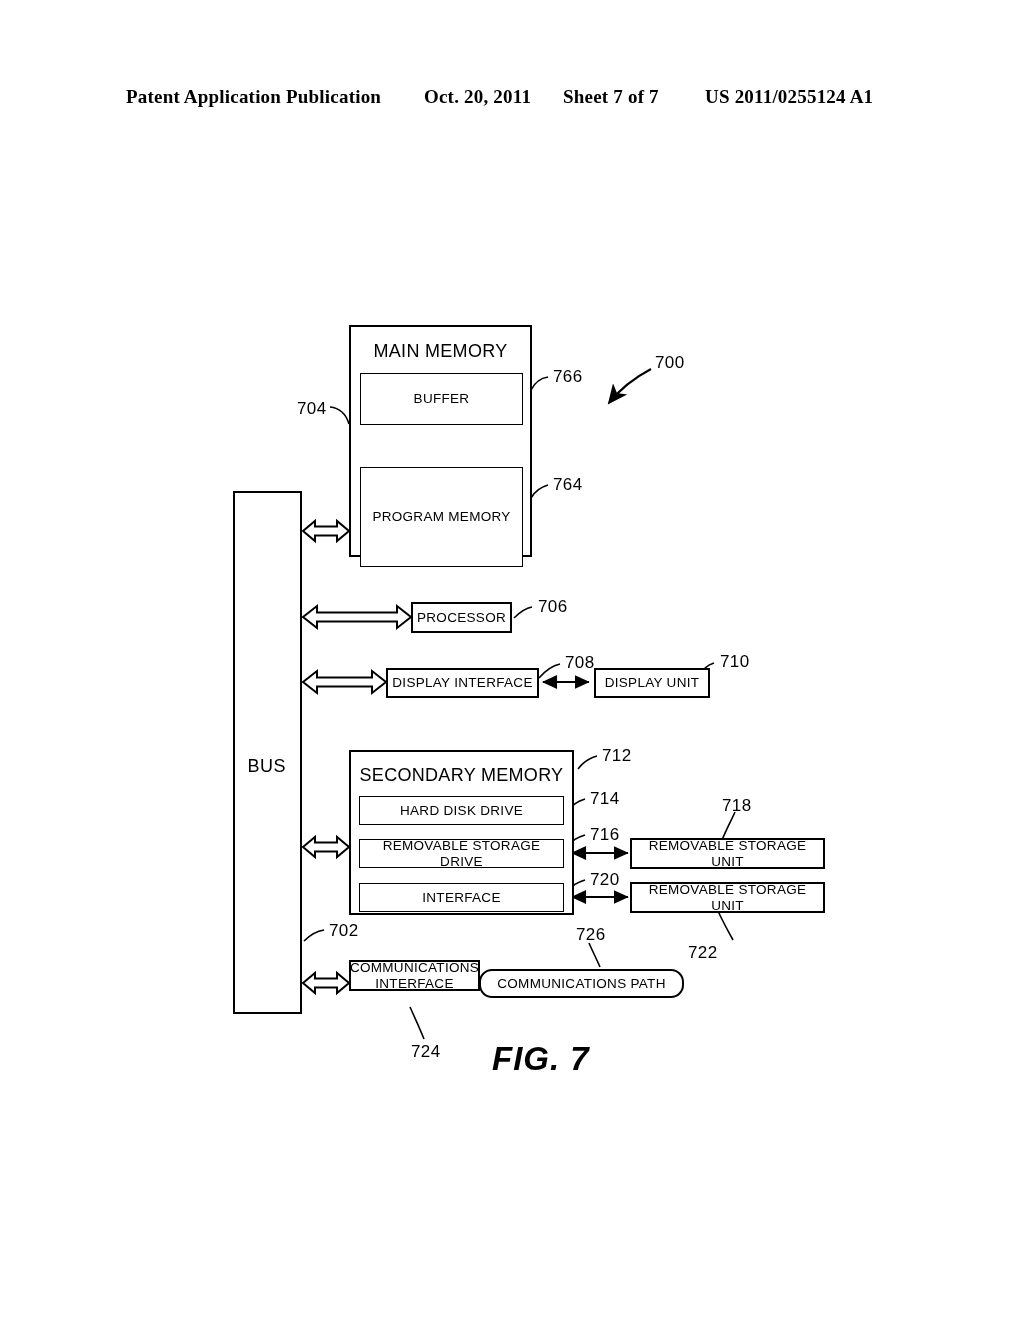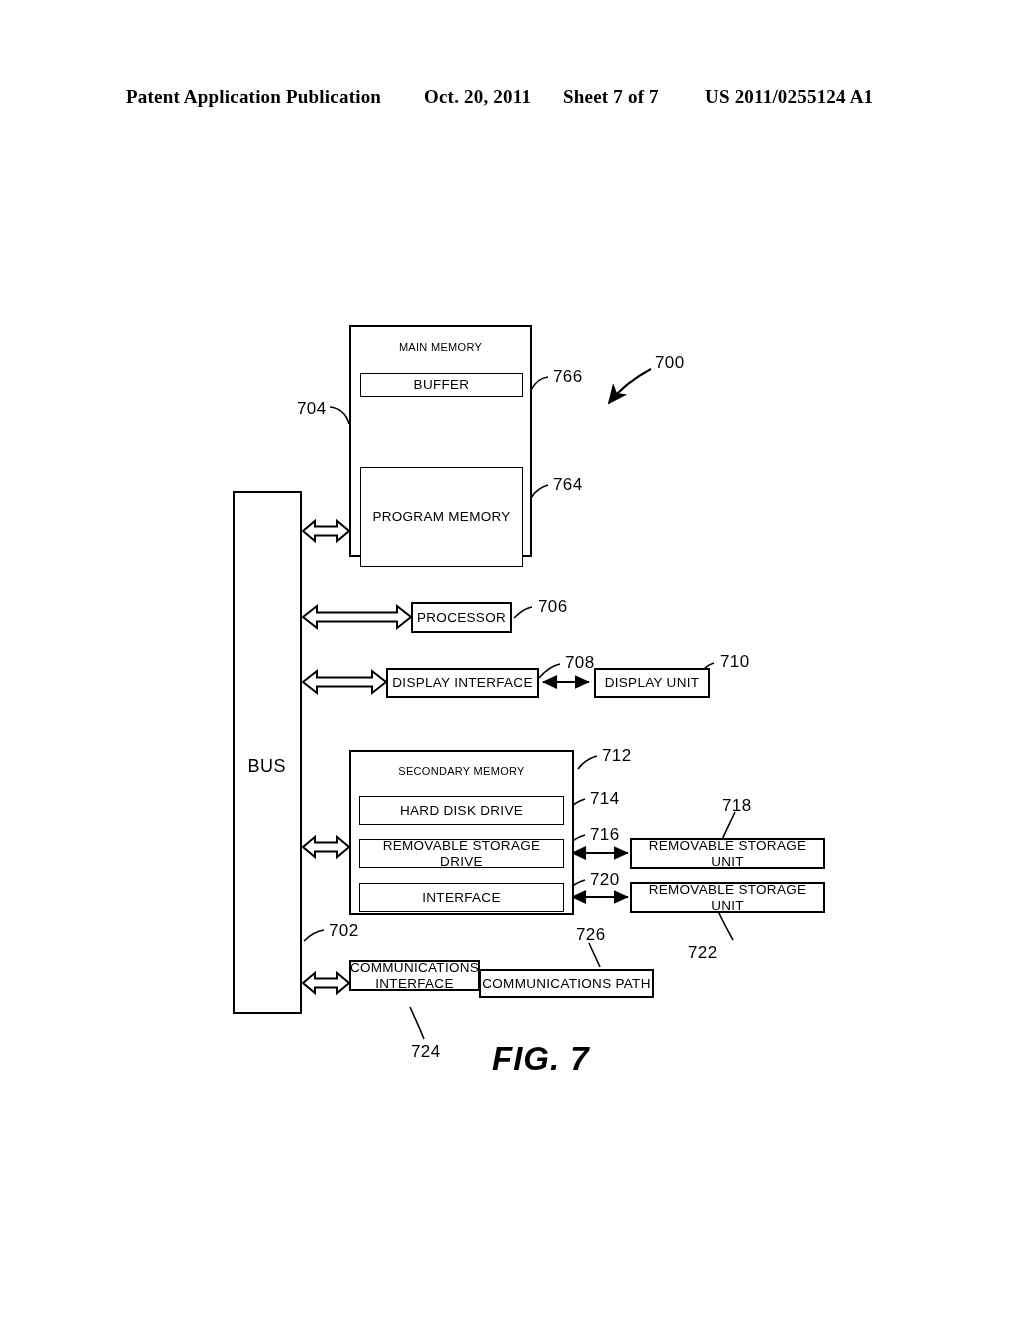--- a/index.html
+++ b/index.html
@@ -60,21 +60,21 @@
     font-family: "Liberation Sans", sans-serif;
   }
   .box.thin { border-width: 1.6px; }
 
   
   .container-label {
     position: absolute;
     left: 0;
     width: 100%;
     text-align: center;
-    font-size: 11px;
+    font-size: 18px;
     letter-spacing: 0.3px;
   }
 
   
   #bus {
     position: absolute;
     left: 233px;
     top: 491px;
     width: 69px;
     height: 523px;
@@ -202,21 +202,21 @@
     <path d="M589,943 C592,950 596,958 600,967" fill="none" stroke="#000" stroke-width="1.6"></path>
   </svg>
 
   <div id="bus"></div>
   <div class="bus-label-abs">BUS</div>
 
   <div class="box" style="left:349px; top:325px; width:183px; height:232px; display:block;">
     <div class="container-label" style="top:14px;">MAIN MEMORY</div>
   </div>
 
-  <div class="box thin" style="left:360px; top:373px; width:163px; height:24px;">
+  <div class="box thin" style="left:360px; top:373px; width:163px; height:52px;">
     <span>BUFFER</span>
   </div>
 
   <div class="box thin" style="left:360px; top:467px; width:163px; height:100px;">
     <span>PROGRAM MEMORY</span>
   </div>
 
   <div class="box" style="left:411px; top:602px; width:101px; height:31px;">
     <span>PROCESSOR</span>
   </div>
@@ -250,21 +250,21 @@
   </div>
   <div class="box" style="left:630px; top:882px; width:195px; height:31px;">
     <span>REMOVABLE STORAGE UNIT</span>
   </div>
 
   <div class="box" style="left:349px; top:960px; width:131px; height:31px; flex-direction:column;">
     <span>COMMUNICATIONS</span>
     <span>INTERFACE</span>
   </div>
 
-  <div class="box" style="left:479px; top:969px; width:175px; height:29px;">
+  <div class="box" style="left:479px; top:969px; width:205px; height:29px;border-radius:13px;">
     <span>COMMUNICATIONS PATH</span>
   </div>
 
   <div class="ref" style="left:655px; top:353px;">700</div>
   <div class="ref" style="left:297px; top:399px;">704</div>
   <div class="ref" style="left:553px; top:367px;">766</div>
   <div class="ref" style="left:553px; top:475px;">764</div>
   <div class="ref" style="left:538px; top:597px;">706</div>
   <div class="ref" style="left:565px; top:653px;">708</div>
   <div class="ref" style="left:720px; top:652px;">710</div>

